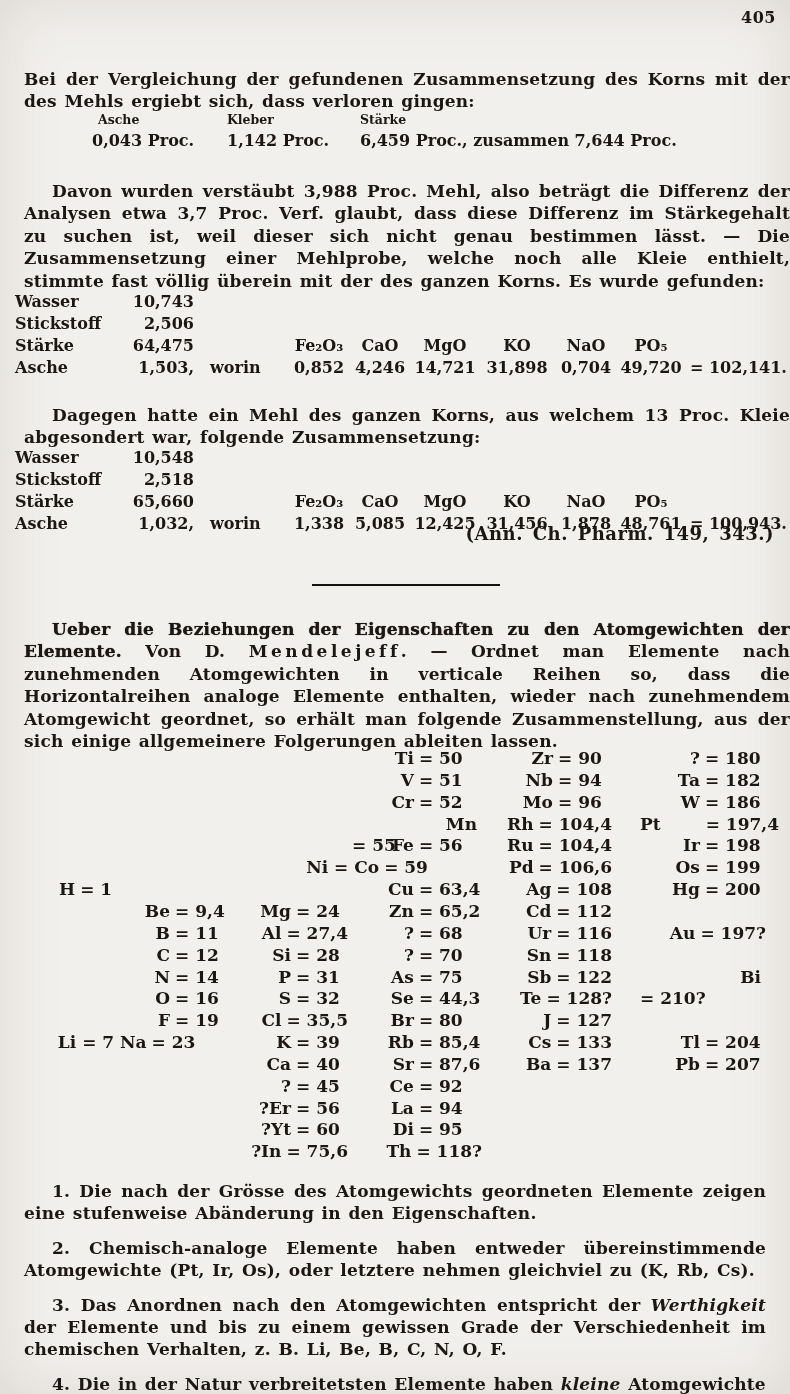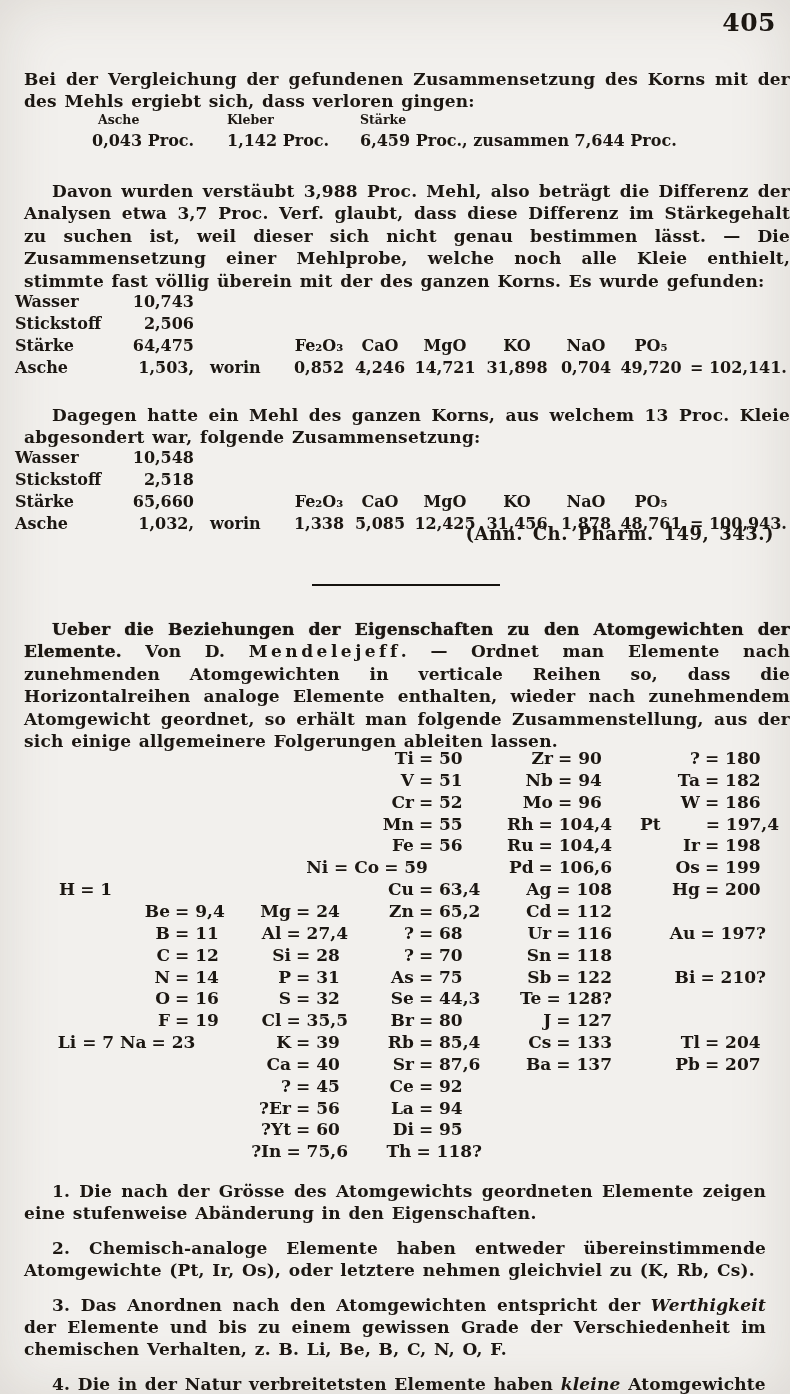--- a/index.html
+++ b/index.html
@@ -5,21 +5,21 @@
   html,body{margin:0;padding:0;background:#888;}
   #page{position:relative;width:790px;height:1394px;background:#f2f0ed;
         font-family:"DejaVu Serif",serif;font-weight:700;color:#1c1712;overflow:hidden;
         box-shadow:inset 0 0 60px rgba(120,110,95,.18);}
   p{margin:12px;text-align:justify;font-size:17px;line-height:22.4px;letter-spacing:.2px;word-spacing:1.5px;}
   .abs{position:absolute;}
   .indent{text-indent:28px;}
   .seg-b{text-shadow:0 0 .8px currentColor;}
   .seg-sp{letter-spacing:3.5px;}
   .seg-i{font-style:italic;}
-  #page-number{position:absolute;top:8px;right:14px;font-size:25px;letter-spacing:.5px;}
+  #page-number{position:absolute;top:8px;right:14px;font-size:16px;letter-spacing:.5px;}
   #p1{left:12px;top:56px;width:766px;}
   
   .loss-row{position:absolute;left:12px;width:766px;display:flex;}
   #loss-headers{top:112px;font-size:12.5px;}
   #loss-headers .c1{width:215px;padding-left:86px;box-sizing:border-box;}
   #loss-headers .c2{width:133px;}
   #loss-headers .c3{flex:1;}
   #loss-values{top:131px;}
   #loss-values .c1{width:215px;padding-left:80px;box-sizing:border-box;}
   #loss-values .c2{width:133px;}
@@ -190,21 +190,21 @@
         <span class="rgt">= 52</span>
       </div>
       <div class="et-cell" style="left: 500px; width: 112px; top: 43.7px;">
         <span class="lft">Mo</span>
         <span class="rgt">= 96</span>
       </div>
       <div class="et-cell" style="left: 640px; width: 126px; top: 43.7px;">
         <span class="lft">W</span>
         <span class="rgt">= 186</span>
       </div>
-      <div class="et-cell" style="left: 352px; width: 130px; top: 65.55px;">
+      <div class="et-cell" style="left: 352px; width: 130px; top: 65.55px; flex-direction: column;">
         <span class="lft">Mn</span>
         <span class="rgt">= 55</span>
       </div>
       <div class="et-cell" style="left: 500px; width: 112px; top: 65.55px;">
         <span class="lft">Rh</span>
         <span class="rgt">= 104,4</span>
       </div>
       <div class="et-cell" style="left: 640px; width: 126px; top: 65.55px; gap: 40px;">
         <span class="lft">Pt</span>
         <span class="rgt">= 197,4</span>
@@ -310,21 +310,21 @@
         <span class="rgt">= 31</span>
       </div>
       <div class="et-cell" style="left: 352px; width: 130px; top: 218.5px;">
         <span class="lft">As</span>
         <span class="rgt">= 75</span>
       </div>
       <div class="et-cell" style="left: 500px; width: 112px; top: 218.5px;">
         <span class="lft">Sb</span>
         <span class="rgt">= 122</span>
       </div>
-      <div class="et-cell" style="left: 640px; width: 126px; top: 218.5px;">
+      <div class="et-cell" style="left: 640px; width: 126px; top: 218.5px; flex-direction: column;">
         <span class="lft">Bi</span>
         <span class="rgt">= 210?</span>
       </div>
       <div class="et-cell" style="left: 118px; width: 110px; top: 240.35px;">
         <span class="lft">O</span>
         <span class="rgt">= 16</span>
       </div>
       <div class="et-cell" style="left: 240px; width: 108px; top: 240.35px;">
         <span class="lft">S</span>
         <span class="rgt">= 32</span>

